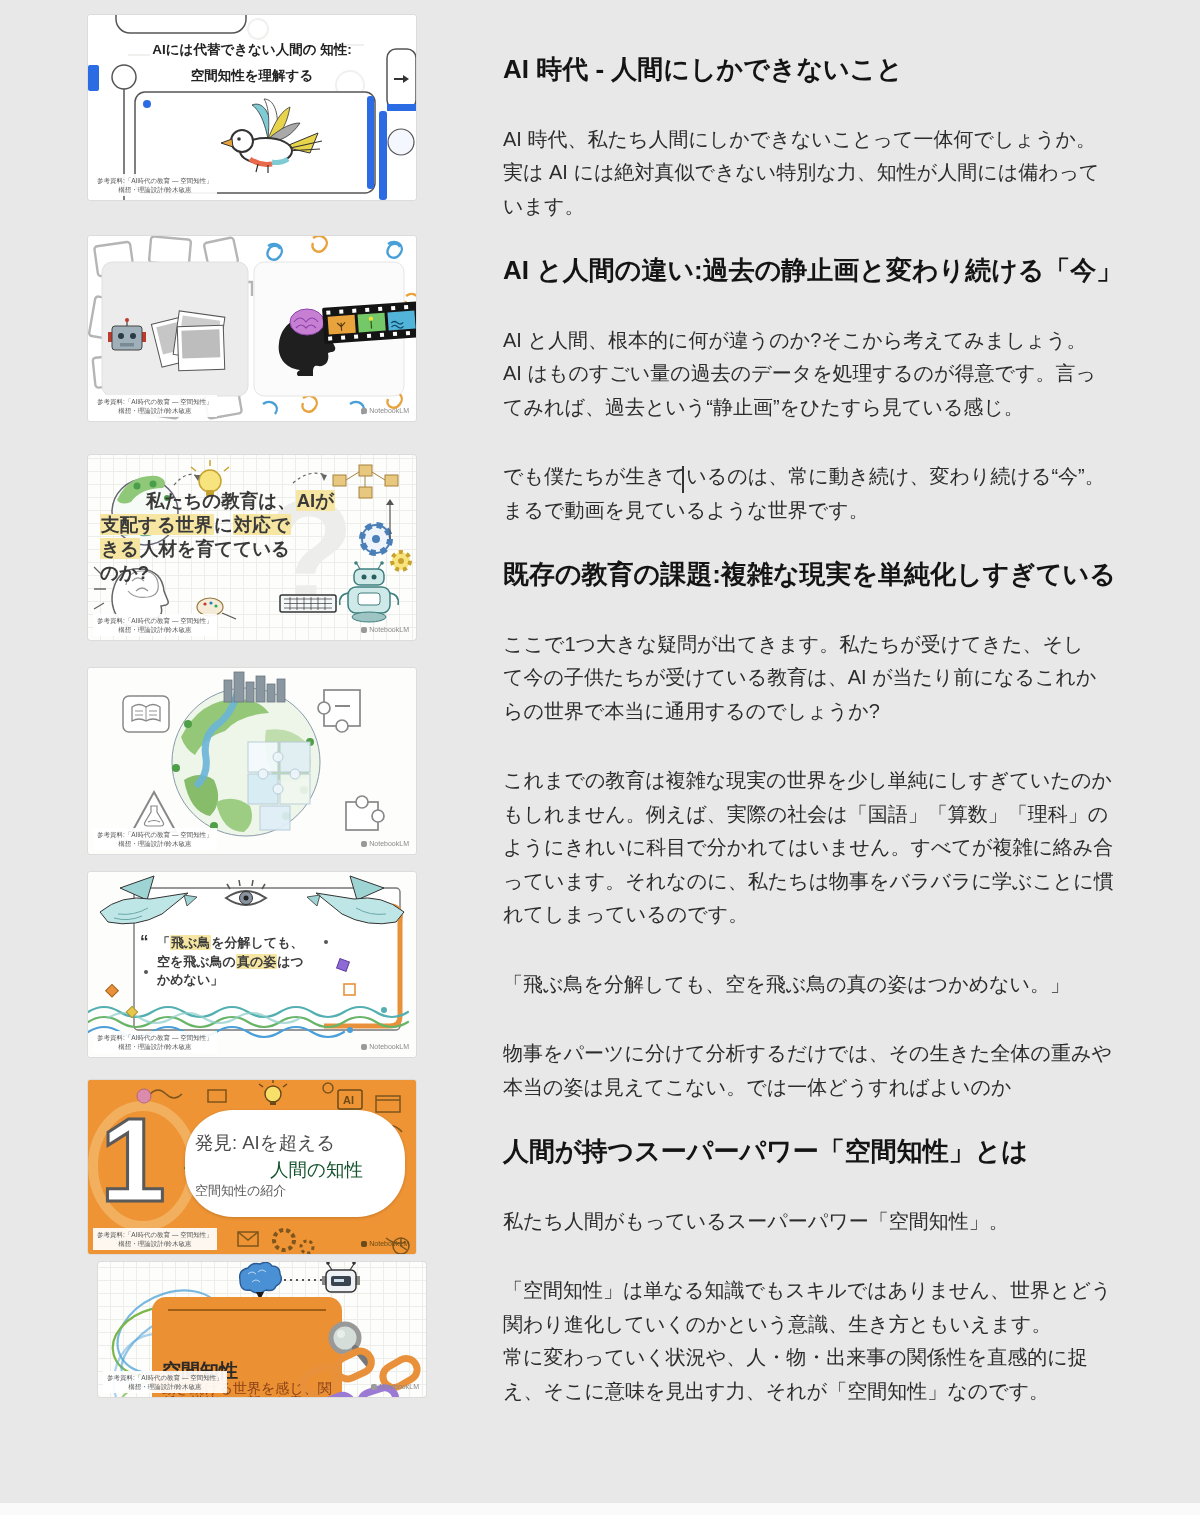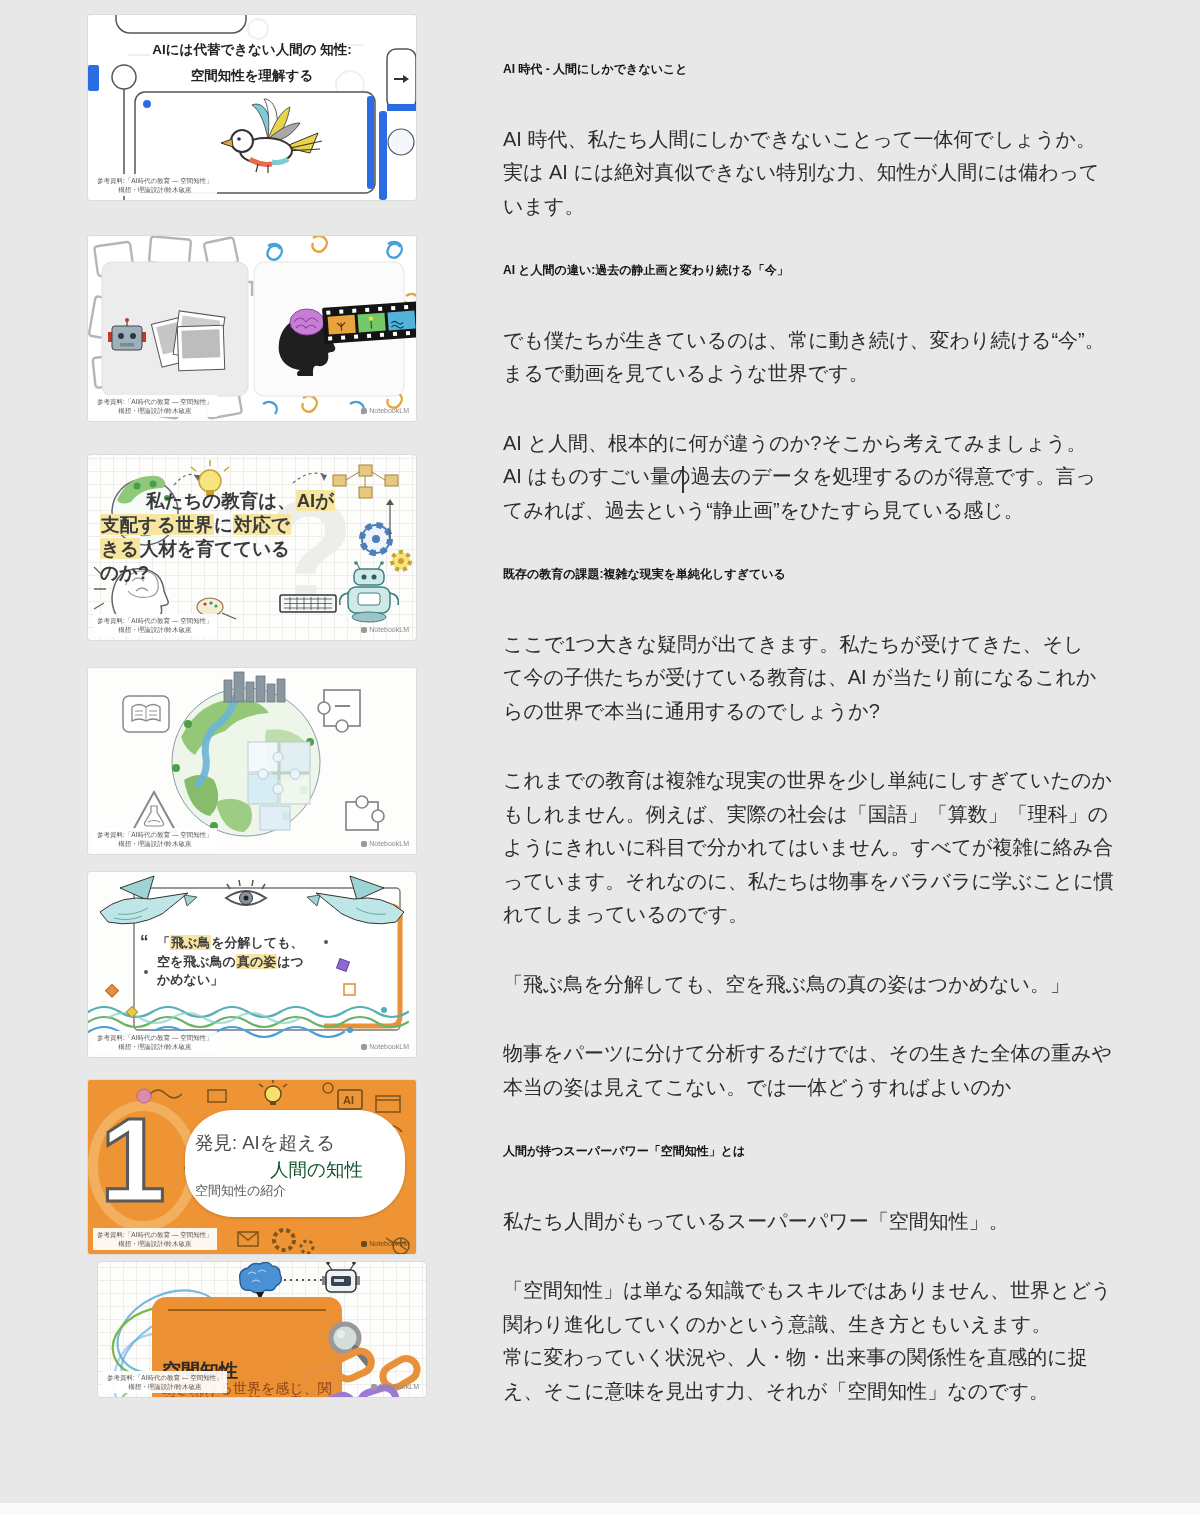--- a/index.html
+++ b/index.html
@@ -73,21 +73,21 @@
   .s7-body{
     position:absolute;left:64px;top:120px;width:172px;z-index:3;
     font-size:14px;line-height:13.5px;color:#8a4018;white-space:pre-line;
   }
   
   .article{
     position:absolute;left:503px;top:53px;width:660px;
     color:#2d2d2d;font-size:20px;line-height:33.5px;
   }
   .article h2{
-    font-size:12px;line-height:33.5px;font-weight:bold;color:#141414;
+    font-size:26px;line-height:33.5px;font-weight:bold;color:#141414;
     margin:31px 0 0;
   }
   .article h2:first-child{margin-top:0;}
   .article p{margin:36px 0 0;white-space:pre-line;}
   .caret{position:absolute;left:682px;top:466px;width:2px;height:27px;background:#333;z-index:8;}
   .bottom-strip{position:absolute;left:0;bottom:0;width:1200px;height:12px;background:#fafafa;}
 </style>
 </head>
 <body>
 
@@ -553,25 +553,25 @@
   </div>
 </figure>
 
 <div class="article">
   <h2>AI 時代 - 人間にしかできないこと</h2>
   <p>AI 時代、私たち人間にしかできないことって一体何でしょうか。
 実は AI には絶対真似できない特別な力、知性が人間には備わって
 います。</p>
 
   <h2>AI と人間の違い:過去の静止画と変わり続ける「今」</h2>
-  <p>でも僕たちが生きているのは、常に動き続け、変わり続ける“今”。
-まるで動画を見ているような世界です。</p>
   <p>AI と人間、根本的に何が違うのか?そこから考えてみましょう。
 AI はものすごい量の過去のデータを処理するのが得意です。言っ
 てみれば、過去という“静止画”をひたすら見ている感じ。</p>
+  <p>でも僕たちが生きているのは、常に動き続け、変わり続ける“今”。
+まるで動画を見ているような世界です。</p>
 
   <h2>既存の教育の課題:複雑な現実を単純化しすぎている</h2>
   <p>ここで1つ大きな疑問が出てきます。私たちが受けてきた、そし
 て今の子供たちが受けている教育は、AI が当たり前になるこれか
 らの世界で本当に通用するのでしょうか?</p>
   <p>これまでの教育は複雑な現実の世界を少し単純にしすぎていたのか
 もしれません。例えば、実際の社会は「国語」「算数」「理科」の
 ようにきれいに科目で分かれてはいません。すべてが複雑に絡み合
 っています。それなのに、私たちは物事をバラバラに学ぶことに慣
 れてしまっているのです。</p>

